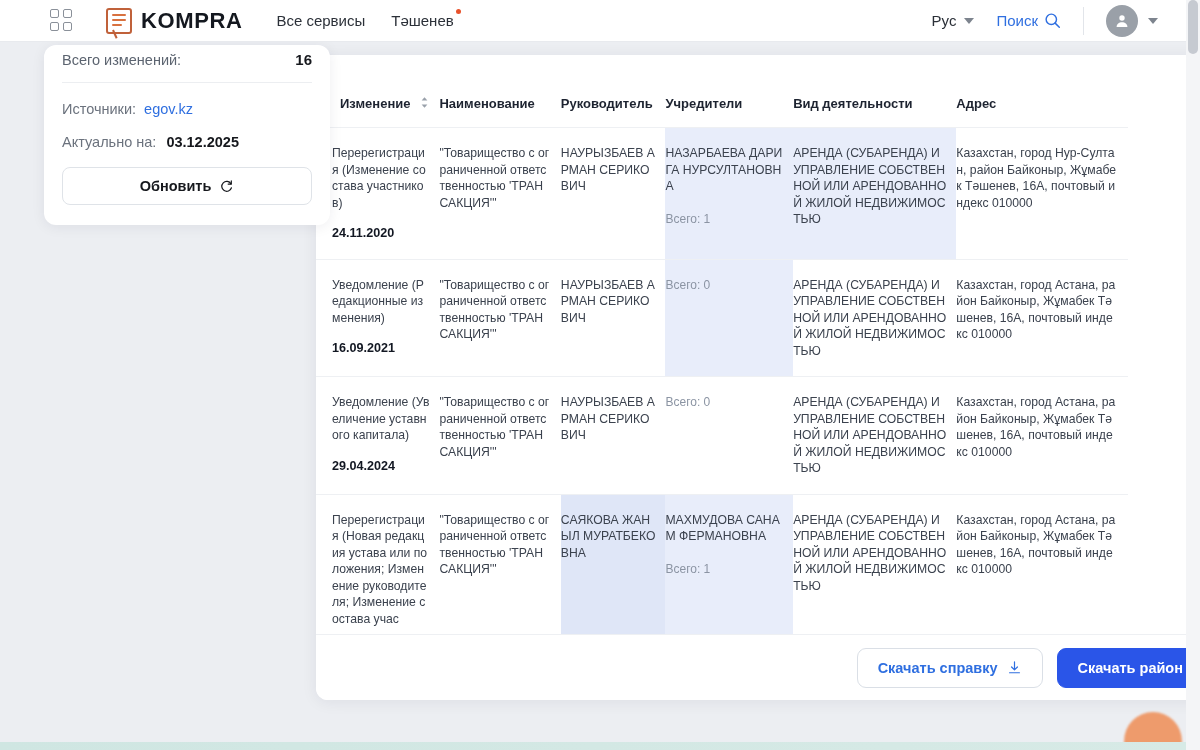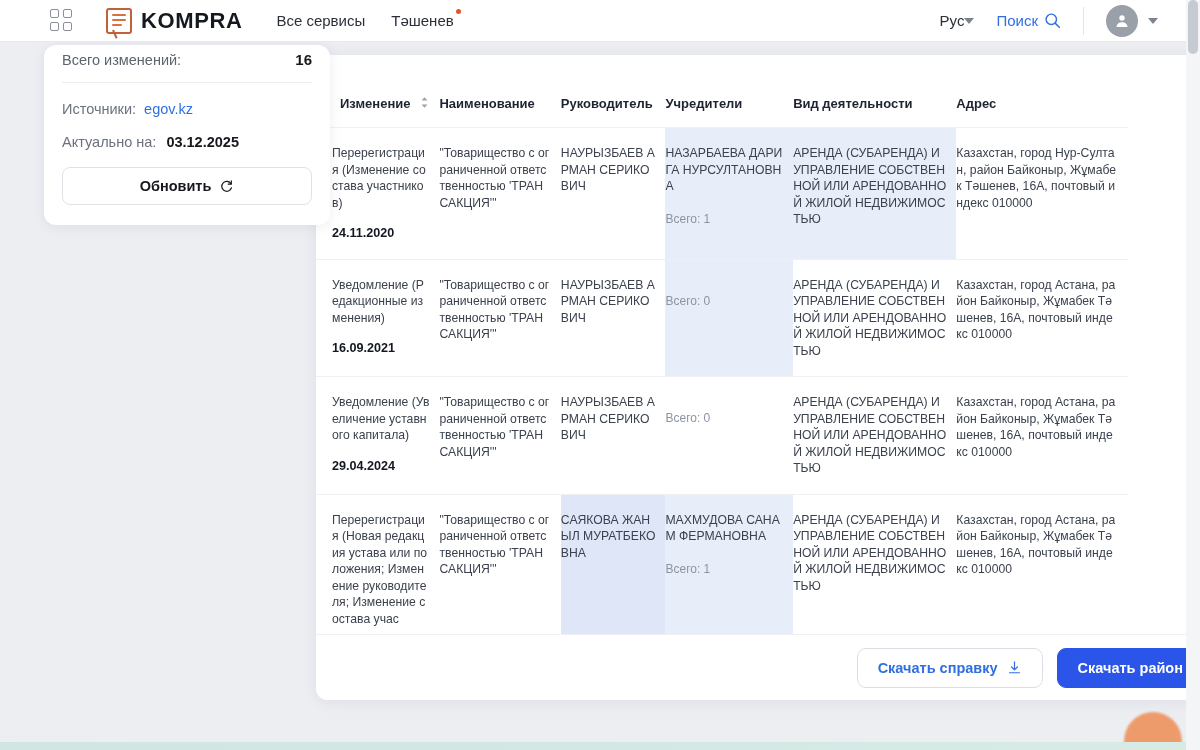--- a/index.html
+++ b/index.html
@@ -34,21 +34,21 @@
   .logo-mark span:nth-child(1){ top: 4px;  width: 14px; }
   .logo-mark span:nth-child(2){ top: 9px;  width: 14px; }
   .logo-mark span:nth-child(3){ top: 14px; width: 10px; }
   .logo-tail { position: absolute; bottom: -7px; left: 4px; width: 2px; height: 9px;
     background: #c0613a; transform: rotate(-24deg); transform-origin: top;}
   .logo-text { font-size: 22px; font-weight: 700; letter-spacing: .6px; color: #14181f; }
   .nav-link { font-size: 15px; color: #2b3038; margin-right: 26px; cursor: pointer; position: relative; }
   .nav-link.dot::after { content:""; position:absolute; top:-3px; right:-7px;
     width: 5px; height: 5px; border-radius: 50%; background: #e8522b; }
   .hdr-right { margin-left: auto; display: flex; align-items: center; padding-right: 28px; gap: 22px; }
-  .lang { display:flex; align-items:center; gap:0; font-size:15px; color:#2b3038; cursor:pointer; }
+  .lang { display:flex; align-items:center; gap:8px; font-size:15px; color:#2b3038; cursor:pointer; }
   .search-link { display:flex; align-items:center; gap:6px; font-size:15px; color:#2f6fe0; cursor:pointer; }
   .chev { width: 0; height: 0; border-left: 5px solid transparent; border-right: 5px solid transparent;
     border-top: 6px solid #7d848e; }
   .divider-v { width: 1px; height: 28px; background: #e2e5ea; }
   .avatar-group { display:flex; align-items:center; gap:10px; cursor:pointer; }
   .avatar { width: 32px; height: 32px; border-radius: 50%; background: #9aa0a8;
     display:flex; align-items:center; justify-content:center; }
   .avatar svg { display:block; }
 
   
@@ -96,21 +96,21 @@
   col.c-name    { width: 116px; }
   col.c-head    { width: 100px; }
   col.c-found   { width: 122px; }
   col.c-act     { width: 156px; }
   col.c-addr    { width: 164px; }
   .sort-ic { display:inline-block; margin-left:6px; position:relative; top:1px; }
   .hl { background: #dfe6f7; }
   .hl-sub { background: #e8edfa; }
   .date { display:block; margin-top: 14px; font-weight:700; color:#121722; font-size:12.6px; }
   .total-sm { display:block; margin-top: 16px; color:#8b94a3; font-size:12px; }
-  .total-sm.nogap { margin-top: 16px; }
+  .total-sm.nogap { margin-top: 0; }
 
   
   .vscroll { position:absolute; right:6px; top:42px; bottom:74px; width:14px; }
   .vs-arrow { position:absolute; left:2px; width:0; height:0;
     border-left:5px solid transparent; border-right:5px solid transparent; }
   .vs-up { top:0; border-bottom:6px solid #8d939b; }
   .vs-down { bottom:0; border-top:6px solid #8d939b; }
   .vs-thumb { position:absolute; left:2px; width:9px; border-radius:5px; background:#8b9098; }
 
   

